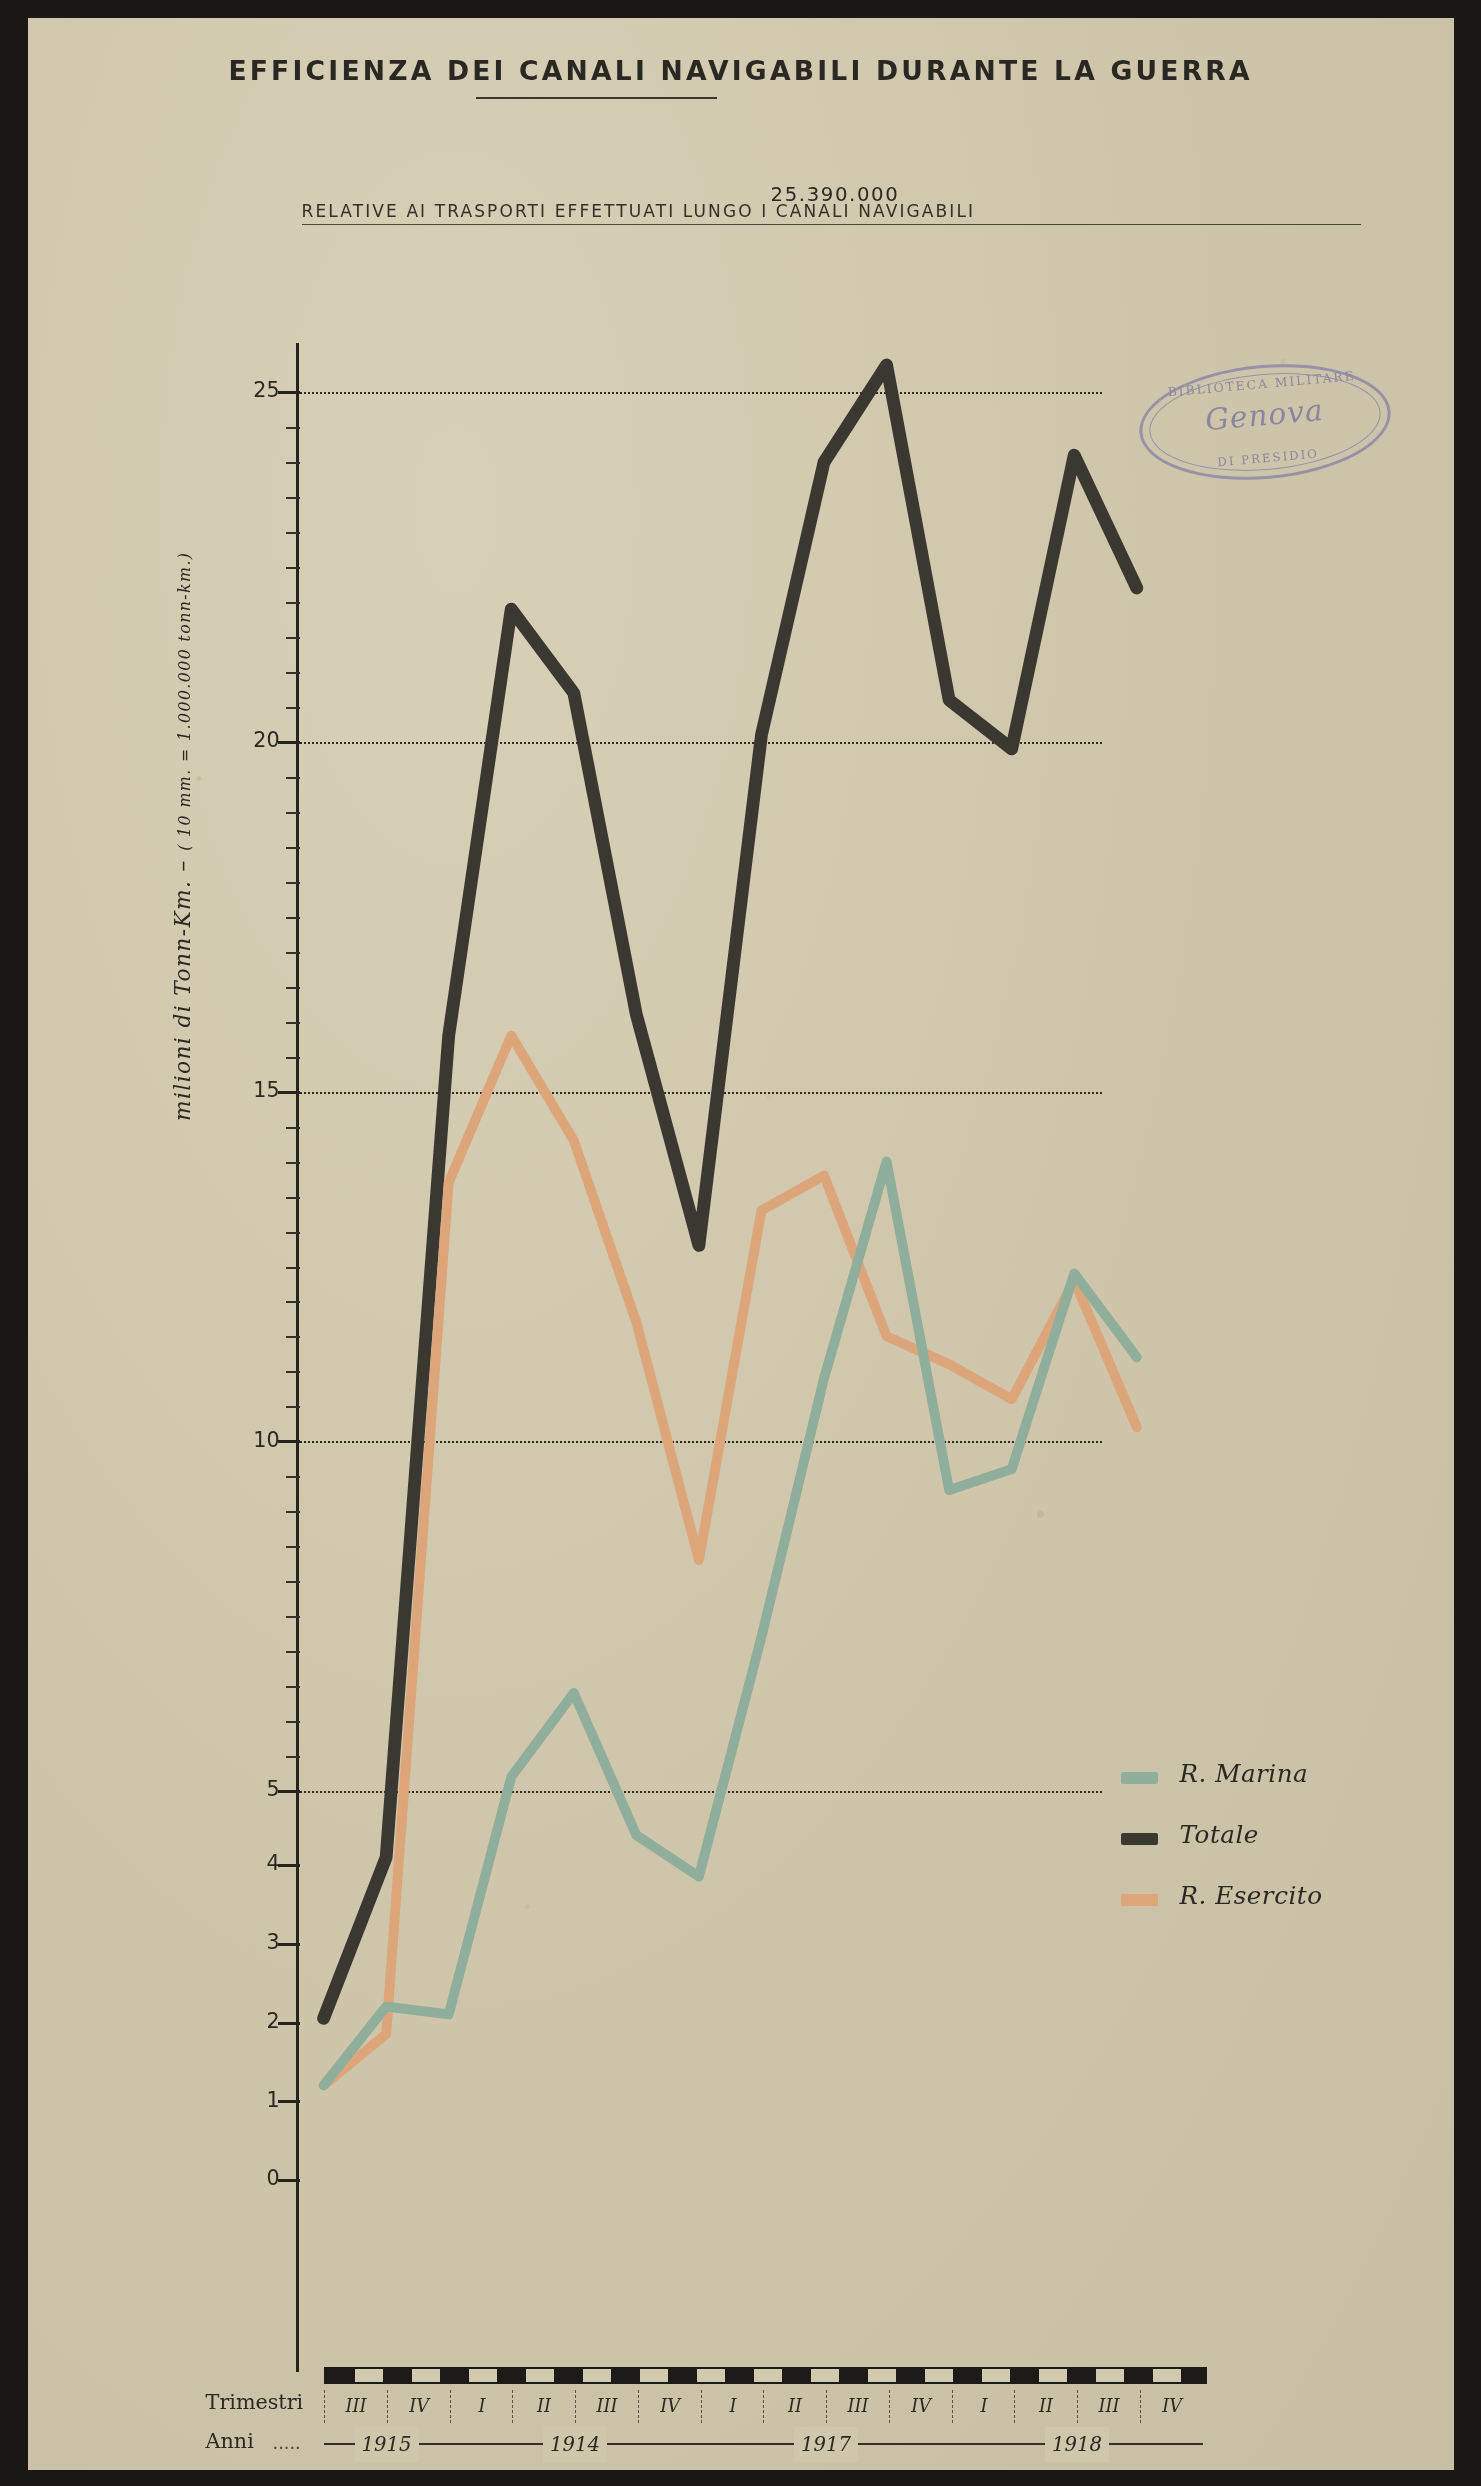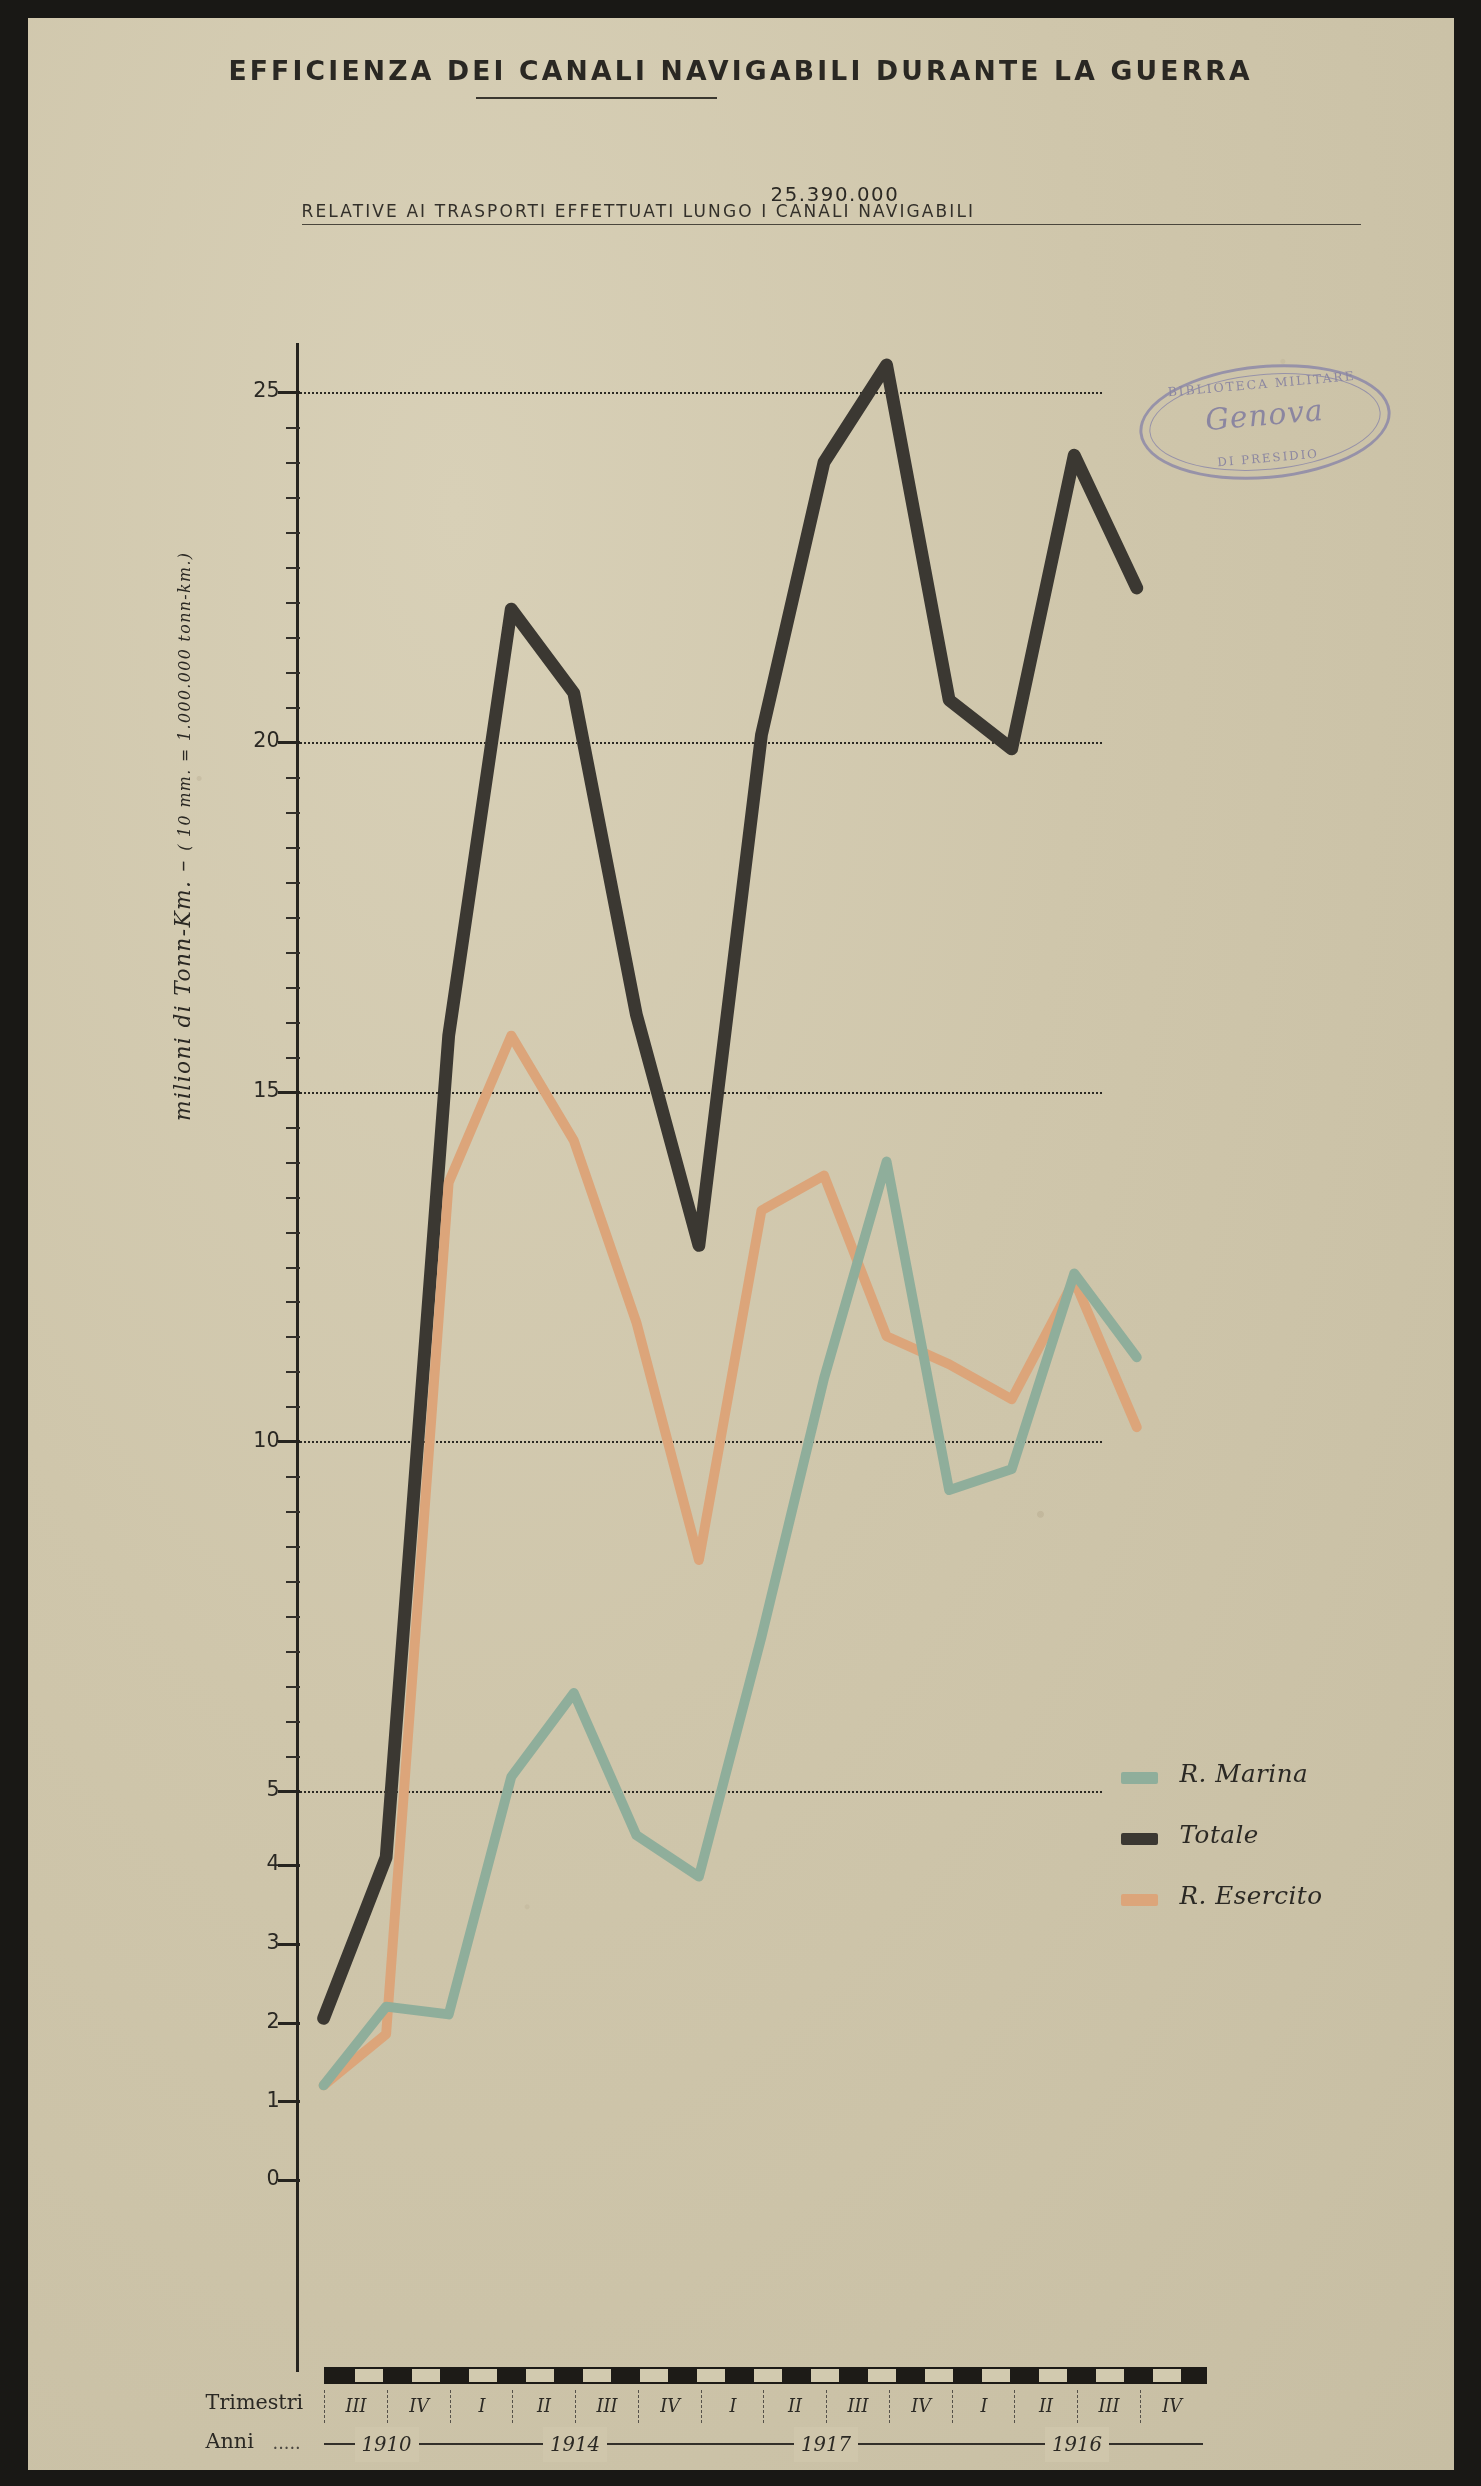--- a/index.html
+++ b/index.html
@@ -287,24 +287,24 @@
         <div class="quarter" style="left: 377px; width: 63px;">I</div>
         <div class="quarter" style="left: 439px; width: 63px;">II</div>
         <div class="quarter" style="left: 502px; width: 63px;">III</div>
         <div class="quarter" style="left: 565px; width: 63px;">IV</div>
         <div class="quarter" style="left: 628px; width: 63px;">I</div>
         <div class="quarter" style="left: 690px; width: 63px;">II</div>
         <div class="quarter" style="left: 753px; width: 63px;">III</div>
         <div class="quarter" style="left: 816px; width: 63px;">IV</div>
       </div>
     <div id="years-row">
-        <div class="year" style="left: 0px; width: 126px;"><div class="bar"></div><span class="lbl">1910</span></div>
+        <div class="year" style="left: 0px; width: 126px;"><div class="bar"></div><span class="lbl">1915</span></div>
         <div class="year" style="left: 126px; width: 251px;"><div class="bar"></div><span class="lbl">1914</span></div>
         <div class="year" style="left: 377px; width: 251px;"><div class="bar"></div><span class="lbl">1917</span></div>
-        <div class="year" style="left: 628px; width: 251px;"><div class="bar"></div><span class="lbl">1916</span></div>
+        <div class="year" style="left: 628px; width: 251px;"><div class="bar"></div><span class="lbl">1918</span></div>
       </div>
 
     <div class="axis-caption" id="cap-trimestri">Trimestri</div>
     <div class="axis-caption" id="cap-anni">Anni</div>
     <div class="axis-caption" id="cap-anni-dots">.....</div>
   </div>
 
   <div class="edge" id="edge-left"></div>
   <div class="edge" id="edge-right"></div>
   <div class="edge" id="edge-top"></div>

